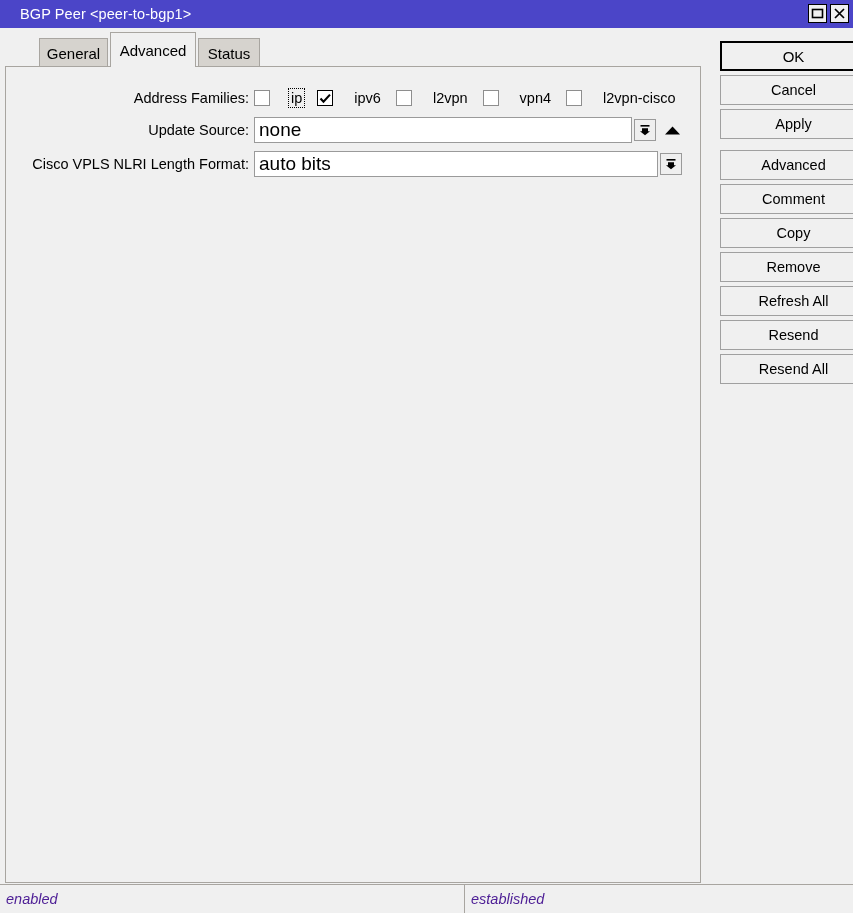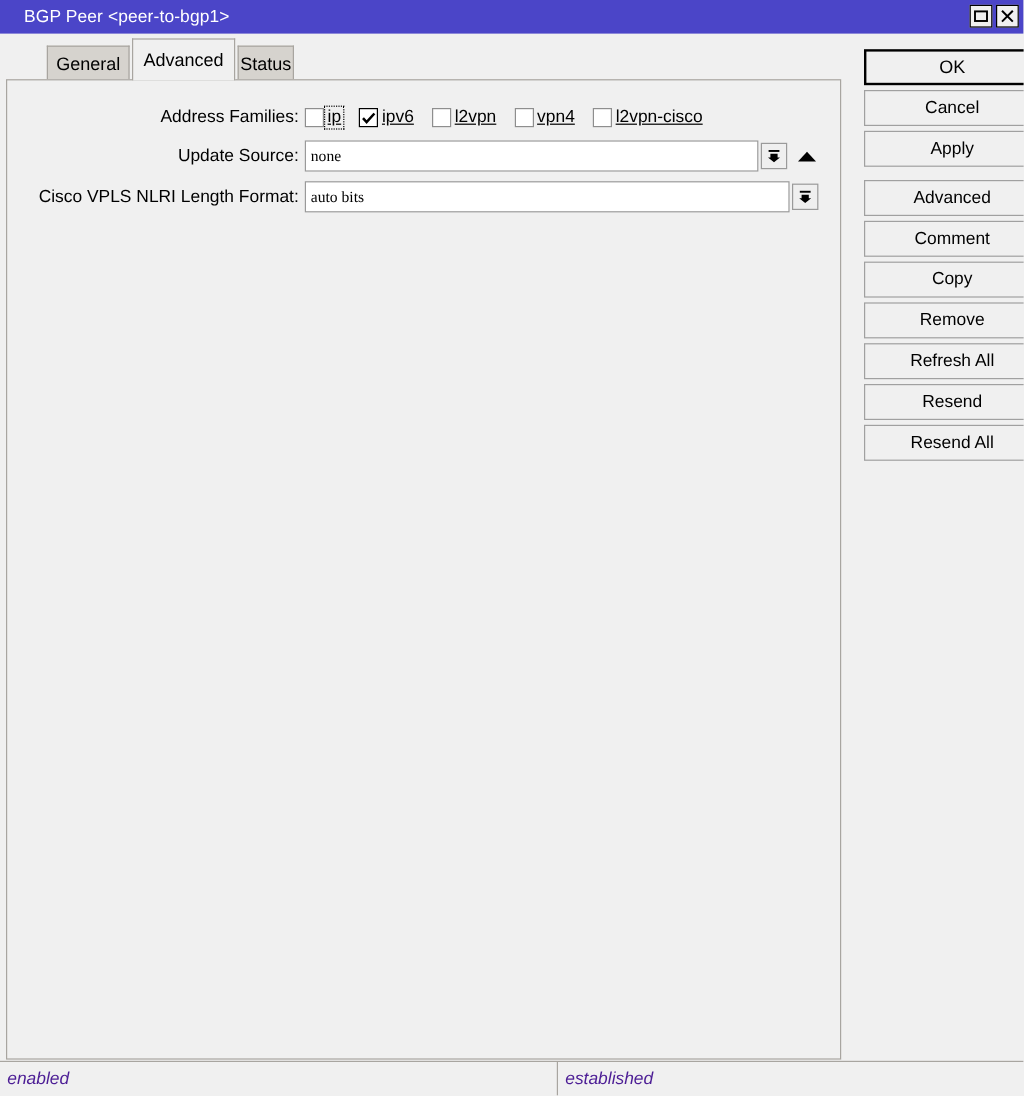--- a/index.html
+++ b/index.html
@@ -77,21 +77,21 @@
     white-space: nowrap;
     margin-left: 32px;
   }
   .tab.active {
     background: #f0f0f0;
     border-color: #a8a5a0;
     z-index: 3;
   }
   .tab-general { left: 7px; width: 69px; height: 29px; }
   .tab-advanced { left: 78px; width: 86px; height: 35px; }
-  .tab-status { left: 166px; width: 47px; height: 29px; }
+  .tab-status { left: 166px; width: 62px; height: 29px; }
 
   
   .panel {
     position: absolute;
     left: 5px;
     top: 66px;
     width: 696px;
     height: 817px;
     background: #f0f0f0;
     border: 1px solid #a8a5a0;
@@ -135,44 +135,42 @@
     box-sizing: border-box;
     display: flex;
     align-items: center;
     justify-content: center;
     flex: none;
   }
   .cb-box.checked { border-color: #000; }
   .cb-box svg { display: block; }
   .cb-label {
     font-size: 14.5px;
-    margin-left: 1px;
+    margin-left: 19px;
     padding: 1px 2px;
     white-space: nowrap;
-    text-decoration: underline;
   }
   .cb-label.focused {
     outline: 1px dotted #000;
     outline-offset: 0px;
   }
 
   
   .text-field {
     height: 26px;
     background: #ffffff;
     border: 1px solid #9a9a9a;
     box-sizing: border-box;
     display: flex;
     align-items: center;
     padding-left: 4px;
-    font-size: 13px;
+    font-size: 19px;
     color: #000;
     overflow: hidden;
     white-space: nowrap;
-    font-family: Liberation Serif, serif;
   }
   .tf-us   { width: 378px; }
   .tf-nlri { width: 404px; }
 
   .dd-btn {
     width: 22px;
     height: 22px;
     background: #efefef;
     border: 1px solid #9a9a9a;
     box-sizing: border-box;

